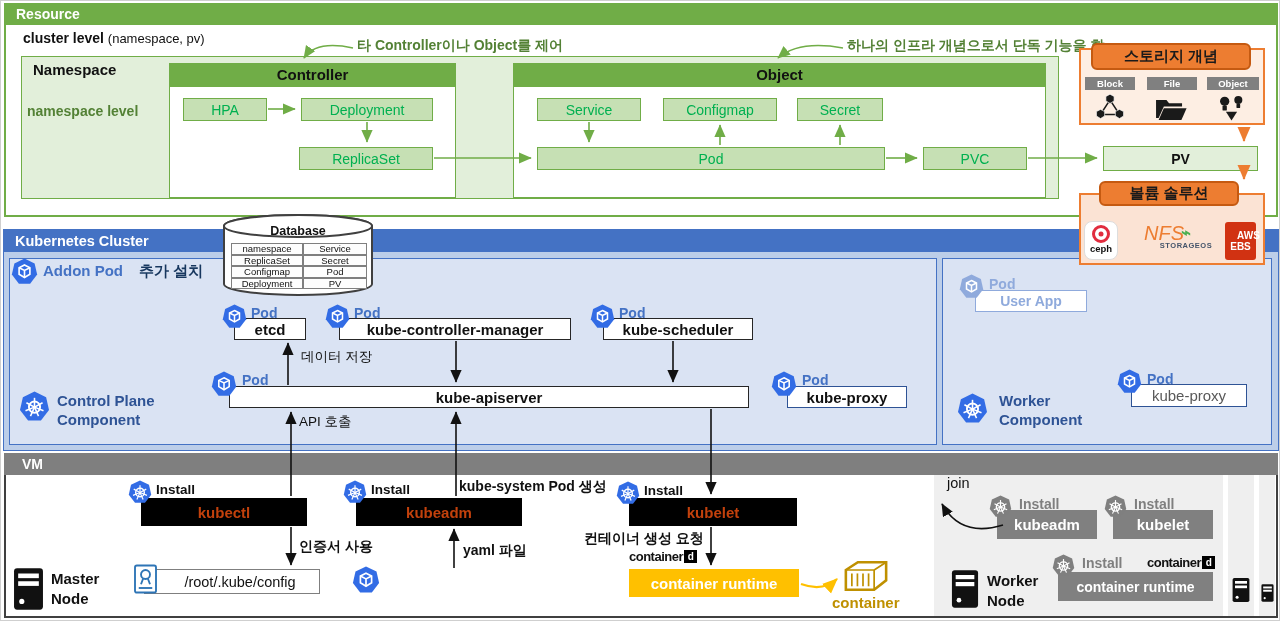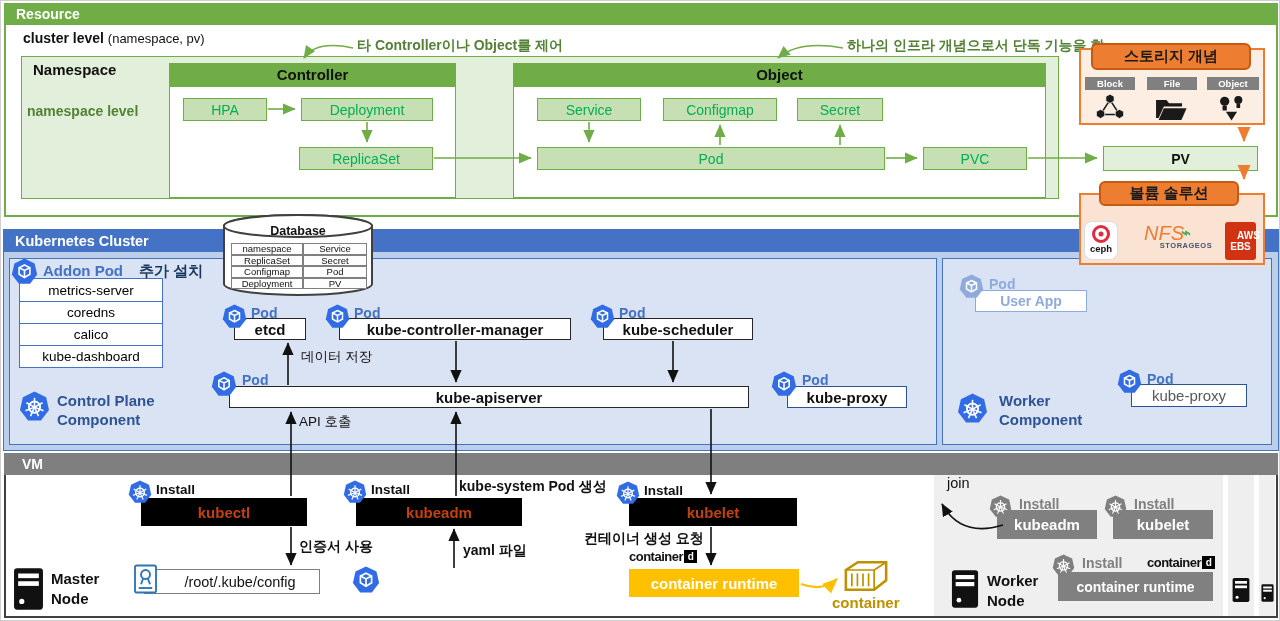--- a/index.html
+++ b/index.html
@@ -210,26 +210,20 @@
     <div class="dcell" style="height:11.5px">Pod</div>
     <div class="dcell" style="height:11.5px">Deployment</div>
     <div class="dcell" style="height:11.5px">PV</div>
   </div>
 
   <svg class="abs icon" style="left:10px; top:257px; color:#326ce5; z-index:5;" width="27" height="27">
       <use href="#sym-pod"></use>
     </svg>
   <div class="abs podlbl" style="left:42px; top:261px; font-size:15px;">Addon Pod</div>
   <div class="abs" style="left:138px; top:261px; color:#17375e; font-weight:bold; font-size:15px; z-index:5;">추가 설치</div>
-  <div class="abs" style="left:18px; top:277px; width:144px; background:#fff; border:1px solid #4472c4; z-index:4;">
-    <div class="flexc" style="height:22px; font-size:13.5px;">metrics-server</div>
-    <div class="flexc" style="height:22px; font-size:13.5px; border-top:1px solid #4472c4;">coredns</div>
-    <div class="flexc" style="height:22px; font-size:13.5px; border-top:1px solid #4472c4;">calico</div>
-    <div class="flexc" style="height:22px; font-size:13.5px; border-top:1px solid #4472c4;">kube-dashboard</div>
-  </div>
 
   <svg class="abs icon" style="left:221px; top:303px; color:#326ce5; z-index:5;" width="25" height="25">
       <use href="#sym-pod"></use>
     </svg>
   <div class="abs podlbl" style="left:250px; top:304px;">Pod</div>
   <div class="abs wbox flexc" style="left:233px; top:317px; width:72px; height:22px;">etcd</div>
 
   <svg class="abs icon" style="left:324px; top:303px; color:#326ce5; z-index:5;" width="25" height="25">
       <use href="#sym-pod"></use>
     </svg>

